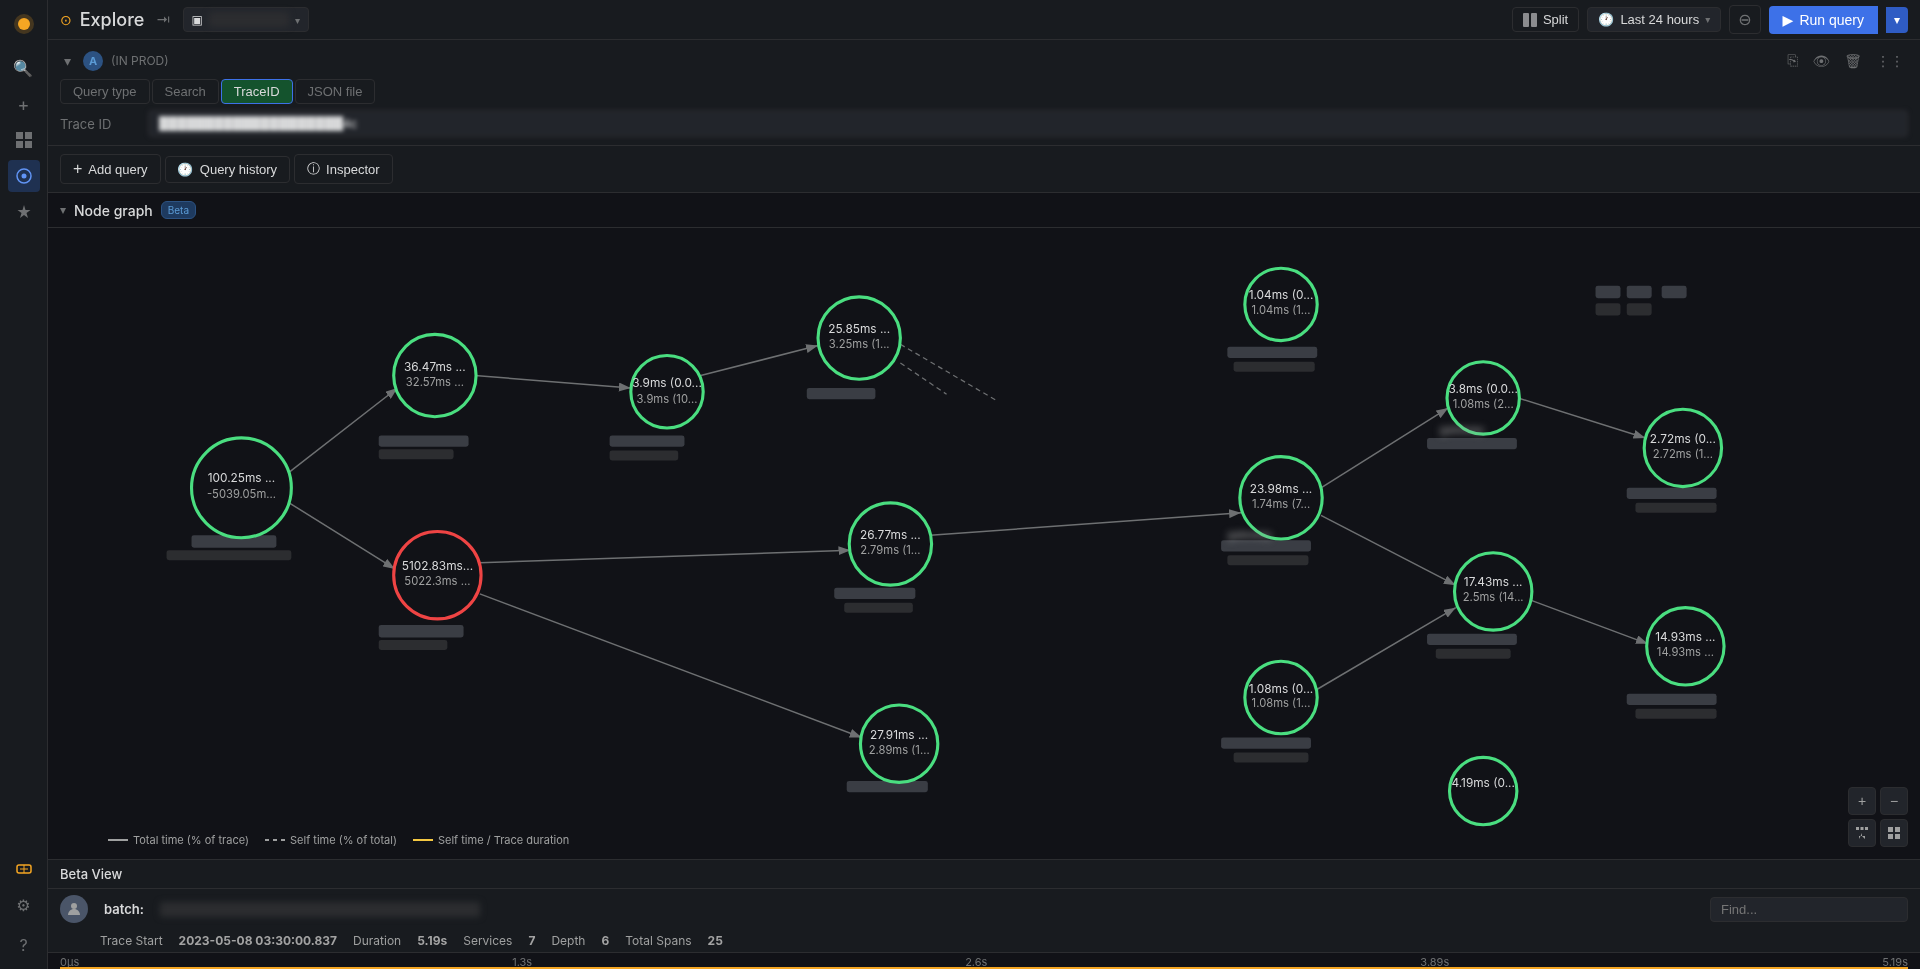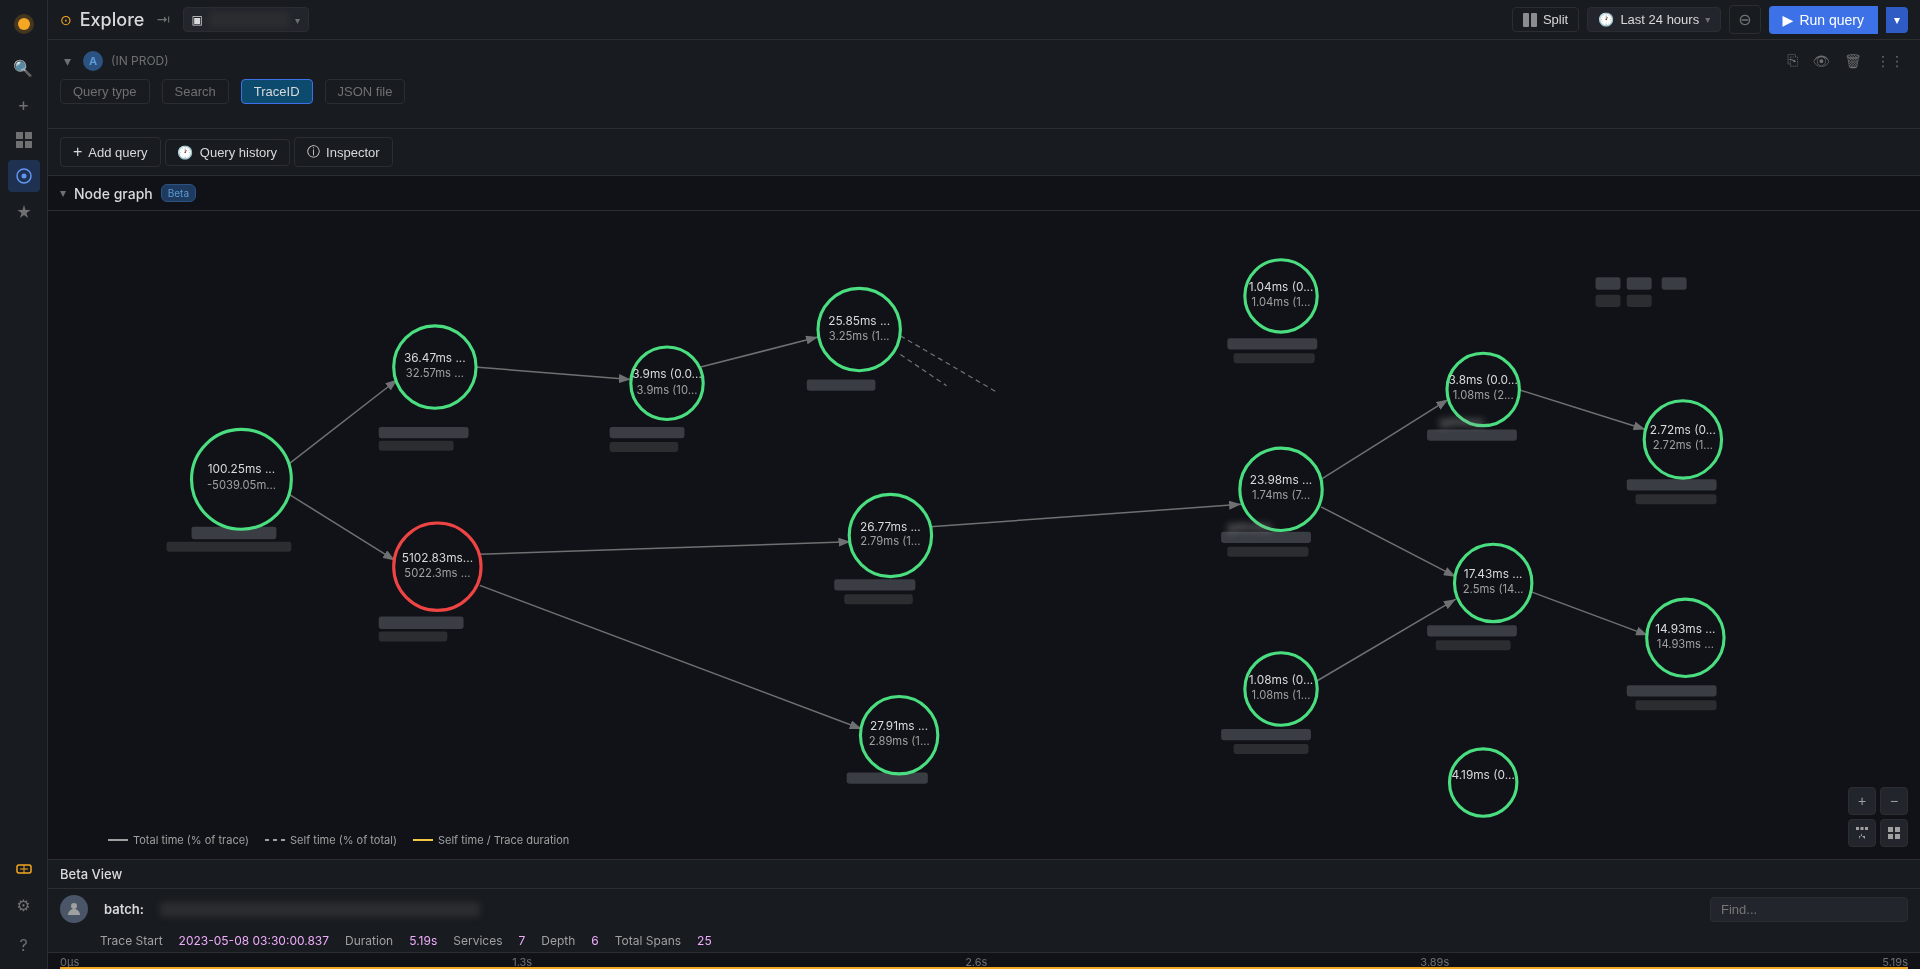--- a/index.html
+++ b/index.html
@@ -203,36 +203,36 @@
     }
 
     .query-actions-right {
       margin-left: auto;
       display: flex;
       gap: 6px;
     }
 
     .query-tab-bar {
       display: flex;
-      gap: 12px;
-      margin-bottom: 16px;
+      gap: 2px;
+      margin-bottom: 6px;
     }
 
     .query-tab {
       padding: 4px 12px;
       border: 1px solid #2c2d30;
       border-radius: 4px;
       background: transparent;
       color: #6e7072;
       cursor: pointer;
       font-size: 13px;
     }
 
     .query-tab.active {
-      background: #0c4a6e;
+      background: #14532d;
       color: #d8d9da;
       border-color: #3d71e8;
     }
 
     .trace-id-row {
       display: flex;
       align-items: center;
       gap: 8px;
     }
 
@@ -476,22 +476,22 @@
     .trace-meta {
       display: flex;
       align-items: flex-end;
       gap: 16px;
       padding: 4px 12px 4px 52px;
       font-size: 12px;
       color: #9fa0a0;
     }
 
     .trace-meta span.val {
-      color: #f0abfc;
-      font-weight: 400;
+      color: #a3a3a3;
+      font-weight: 700;
     }
 
     
     .timeline-bar {
       height: 18px;
       background: #111217;
       border-top: 1px solid #2c2d30;
       position: relative;
       padding: 0 12px;
       display: flex;
@@ -632,20 +632,24 @@
         <span>Search</span>
       </button>
       <button class="query-tab active">
         <span>TraceID</span>
       </button>
       <button class="query-tab">
         <span>JSON file</span>
       </button>
     </div>
 
+    <div class="trace-id-row">
+      <span class="trace-id-label">Trace ID</span>
+      <input class="trace-id-input" type="text" style="filter: blur(2px);" value="████████████████████4c">
+    </div>
   </div>
 
   <div class="action-bar">
     <button class="btn-add-query">
       <span style="font-size:16px;">+</span>
       <span>Add query</span>
     </button>
     <button class="btn-query-history">
       <span>🕐</span>
       <span>Query history</span>

